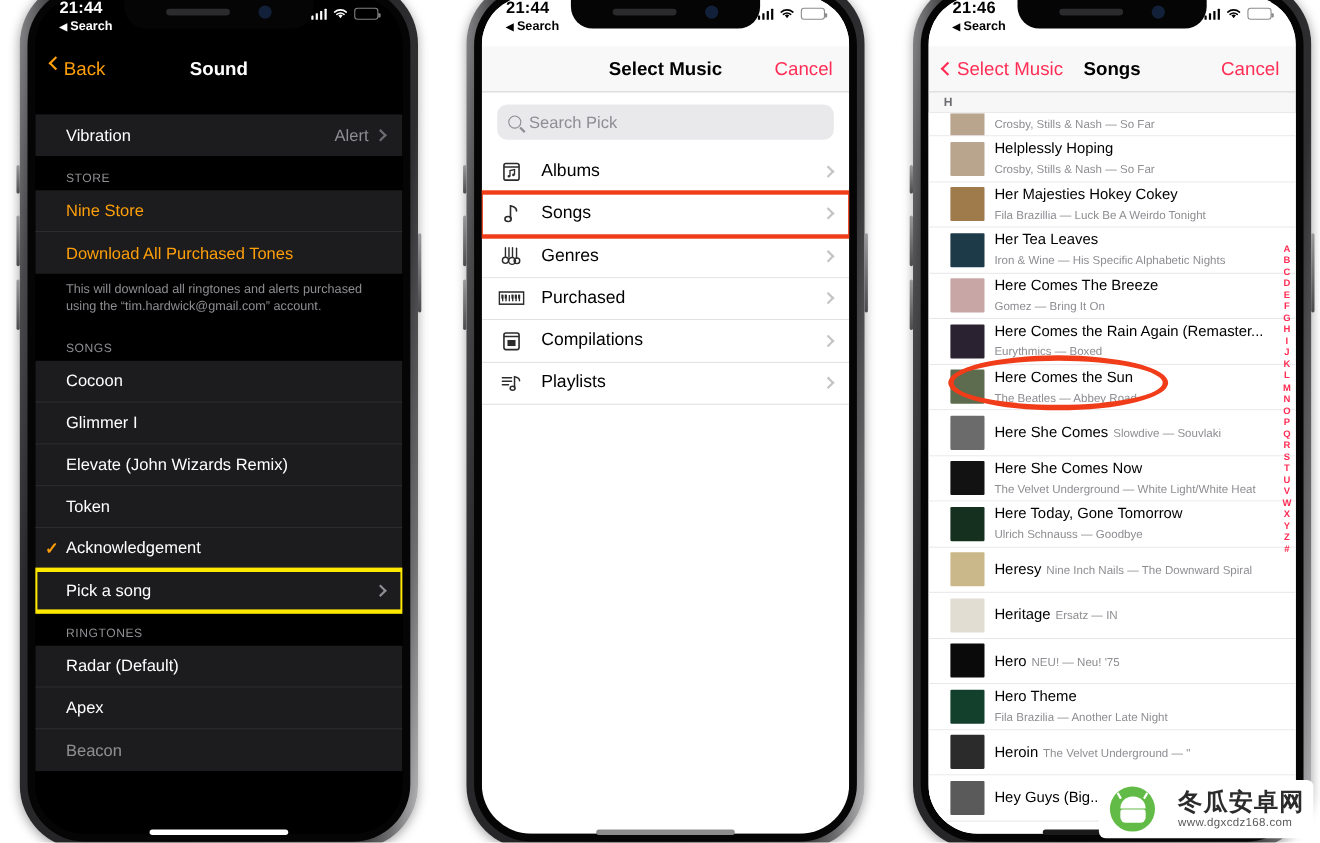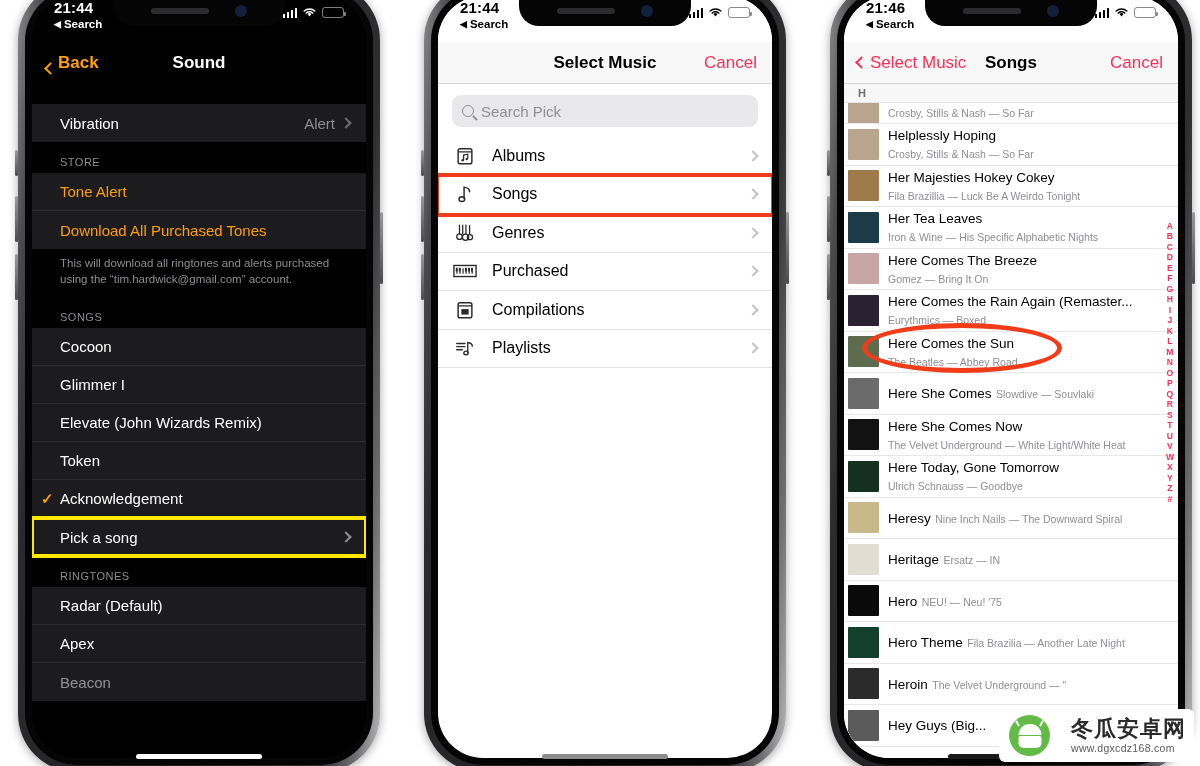--- a/index.html
+++ b/index.html
@@ -77,22 +77,22 @@
   .dark-screen .bars i { background:#fff; }
   .dark-screen .batt { border:1px solid rgba(255,255,255,.5); }
   .dark-screen .batt .fill { background:#fff; }
   .dark-screen .batt:after { background: rgba(255,255,255,.5); }
   .navbar-dark {
     height: 42px; display:flex; align-items:center; justify-content:center;
     position:relative; background:#000; flex:0 0 auto;
   }
   .navbar-dark .title { font-size:17px; font-weight:700; color:#fff; }
   .navbar-dark .back {
-    position:absolute; left:14px; display:flex; align-items:flex-end; gap:3px;
-    color:#FF9F0A; font-size:17px; font-weight:700;
+    position:absolute; left:14px; display:flex; align-items:flex-start; gap:3px;
+    color:#FF9F0A; font-size:17px; font-weight:400;
   }
   .chev-left { display:inline-block; width:9px; height:9px;
     border-left:2.6px solid currentColor; border-bottom:2.6px solid currentColor;
     transform: rotate(45deg); }
   .d-body { flex:1; overflow:hidden; background:#000; }
   .d-gap { height:20px; background:#000; }
   .d-group { background:#1c1c1e; }
   .d-row {
     height:38px; display:flex; align-items:center; padding:0 16px 0 28px;
     border-bottom:.5px solid #2c2c2e; font-size:15px; color:#fff; position:relative;
@@ -152,21 +152,21 @@
 
   
   .sec-header {
     height:19px; background:#f7f7f7; display:flex; align-items:center;
     padding-left:14px; font-size:11px; color:#6d6d72; font-weight:600;
     border-bottom:.5px solid #e6e6e6;
   }
   .song-list { flex:1; overflow:hidden; position:relative; background:#fff; }
   .song-row {
     height:41.5px; display:flex; align-items:center; gap:9px;
-    padding-left:4px; padding-right:38px;
+    padding-left:20px; padding-right:38px;
     border-bottom:.5px solid #e7e7e9; background:#fff;
   }
   .art { width:31px; height:31px; flex:0 0 auto; border-radius:1px; overflow:hidden; position:relative; }
   .song-txt { min-width:0; }
   .song-title {
     font-size:13.5px; color:#000; white-space:nowrap; overflow:hidden;
     text-overflow:ellipsis; line-height:1.15;
   }
   .song-sub {
     font-size:10.5px; color:#8e8e93; white-space:nowrap; overflow:hidden;
@@ -258,21 +258,21 @@
             <div class="d-row">
               <span>Vibration</span>
               <span class="val">Alert</span>
               <span class="chev-right"></span>
             </div>
           </div>
 
           <div class="d-header">STORE</div>
           <div class="d-group">
             <div class="d-row">
-              <span class="d-link">Tone Alert</span>
+              <span class="d-link">Nine Store</span>
             </div>
             <div class="d-row">
               <span class="d-link">Download All Purchased Tones</span>
             </div>
           </div>
           <div class="d-footer">This will download all ringtones and alerts purchased using the “tim.hardwick@gmail.com” account.</div>
 
           <div class="d-header">SONGS</div>
           <div class="d-group">
             <div class="d-row">

